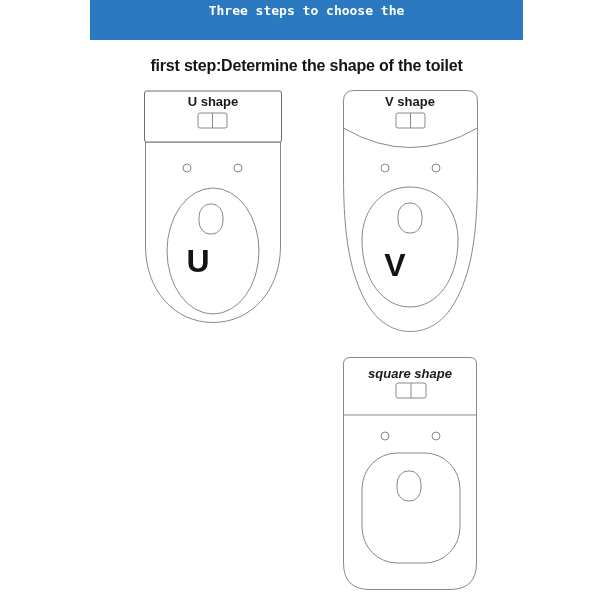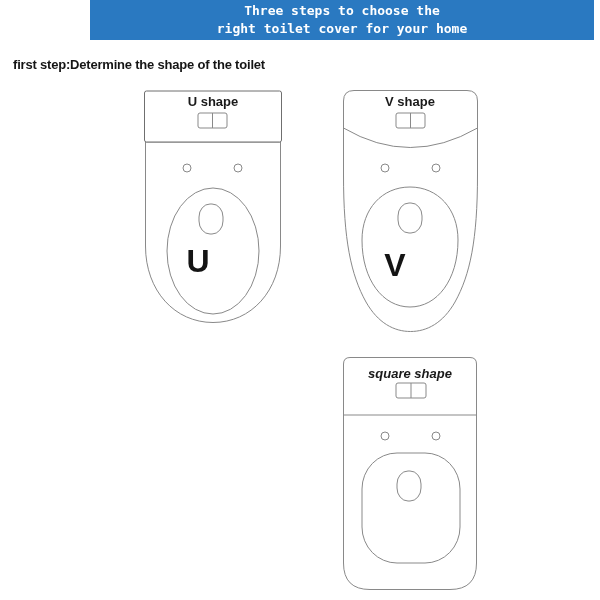--- a/index.html
+++ b/index.html
@@ -1,46 +1,45 @@
 <!DOCTYPE html>
 <html><head>
 <meta charset="utf-8">
 <style>
   html,body{margin:0;padding:0;background:#ffffff;}
   .canvas{
     position:relative;width:600px;height:600px;background:#ffffff;
     overflow:hidden;font-family:"Liberation Sans",sans-serif;
   }
   .banner{
-    position:absolute;left:90px;top:0;width:504px;height:40px;
+    position:absolute;left:90px;top:0;width:433px;height:40px;
     box-sizing:border-box;padding-top:2px;
     text-align:center;
     font-family:"DejaVu Sans Mono",monospace;
     font-size:13px;line-height:18px;font-weight:bold;
   }
   .heading{
     position:absolute;left:0;top:57px;width:600px;
-    text-indent:13px;
-    font-weight:bold;font-size:13px;letter-spacing:-0.2px;color:#151515;
+    text-align:center;text-indent:13px;
+    font-weight:bold;font-size:16px;letter-spacing:-0.2px;color:#151515;
   }
   .fig{position:absolute;}
   .fig svg{display:block;overflow:visible;}
   .outline{fill:none;stroke-width:1;}
   .tank{stroke-width:1;}
   .label{font-size:13px;font-weight:bold;font-family:"Liberation Sans",sans-serif;}
   .letter{font-size:32px;font-weight:bold;font-family:"Liberation Sans",sans-serif;}
 </style>
 </head>
 <body>
 
 <div class="canvas">
 
   <div class="banner" style="background: rgb(42, 121, 193); color: rgb(255, 255, 255);">
     <div>Three steps to choose the</div>
-    <div>right toilet cover for your home</div>
   </div>
 
   <div class="heading">first step:Determine the shape of the toilet</div>
 
   <div class="fig" style="left:144px;top:88px;">
     <svg width="138" height="236" viewBox="0 0 138 236">
       <path class="outline body" d="M1.5,54 L1.5,158 C1.5,203 31,234.5 69,234.5 C107,234.5 136.5,203 136.5,158 L136.5,54 Z" stroke="#898989"></path>
       <rect class="tank" x="0.5" y="3" width="137" height="51" rx="2" fill="#ffffff" stroke="#6f6f6f"></rect>
       <text class="label" x="69" y="18" text-anchor="middle" fill="#1a1a1a">U shape</text>
       <g>

